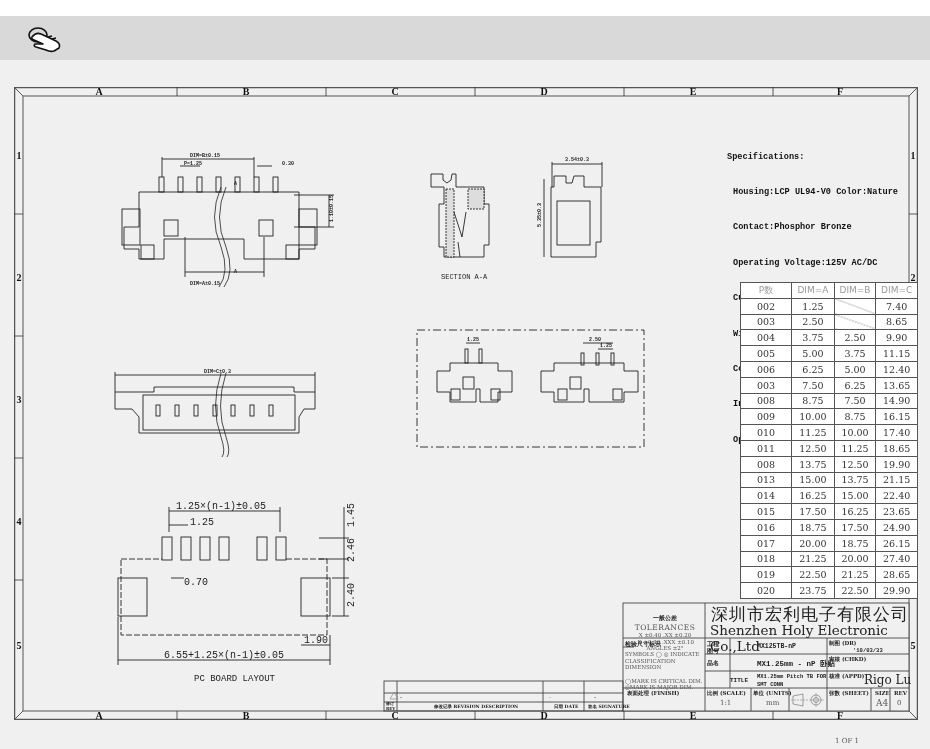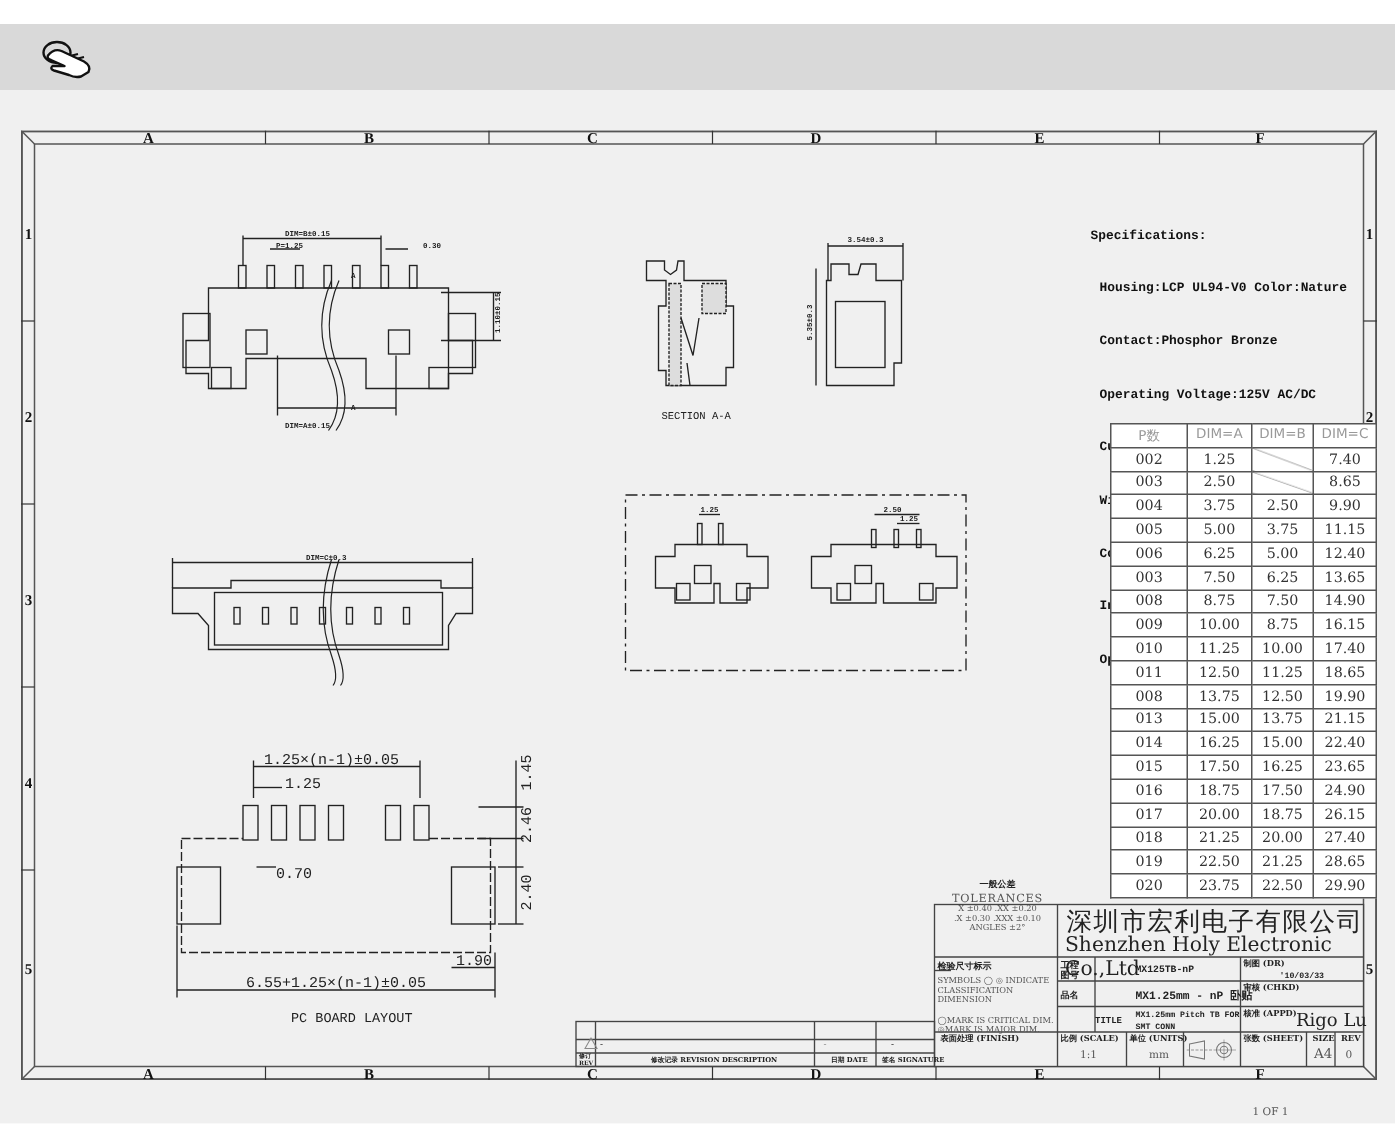--- a/index.html
+++ b/index.html
@@ -395,21 +395,21 @@
         </tr>
         <tr>
           <td>020</td>
           <td>23.75</td>
           <td>22.50</td>
           <td>29.90</td>
         </tr>
       </tbody>
   </table>
 
-  <div class="tb" style="left:611px; top:498px; width:80px; text-align:center;">
+  <div class="tb" style="left:611px; top:527px; width:80px; text-align:center;">
     <div style="font-size:6px; font-weight:bold; font-family:'DejaVu Sans',sans-serif;">一般公差</div>
     <div style="font-size:7.5px; color:#555; letter-spacing:0.5px;">TOLERANCES</div>
     <div class="small" style="color:#555;">X  ±0.40   .XX  ±0.20</div>
     <div class="small" style="color:#555;">.X  ±0.30   .XXX ±0.10</div>
     <div class="small" style="color:#555;">ANGLES     ±2°</div>
   </div>
   <div class="tb" style="left:611px; top:553px; width:80px;">
     <div style="font-size:6px; font-weight:bold; font-family:'DejaVu Sans',sans-serif;">检验尺寸标示</div>
     <div class="small" style="color:#555; margin-top:2px;">SYMBOLS ◯ ◎ INDICATE</div>
     <div class="small" style="color:#555;">CLASSIFICATION DIMENSION</div>

